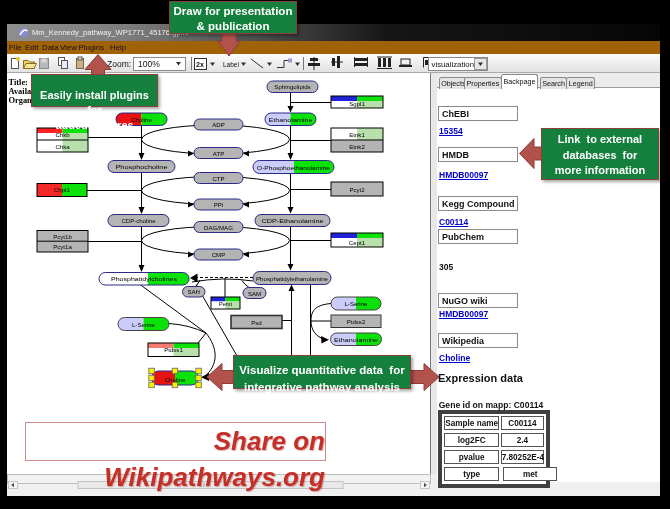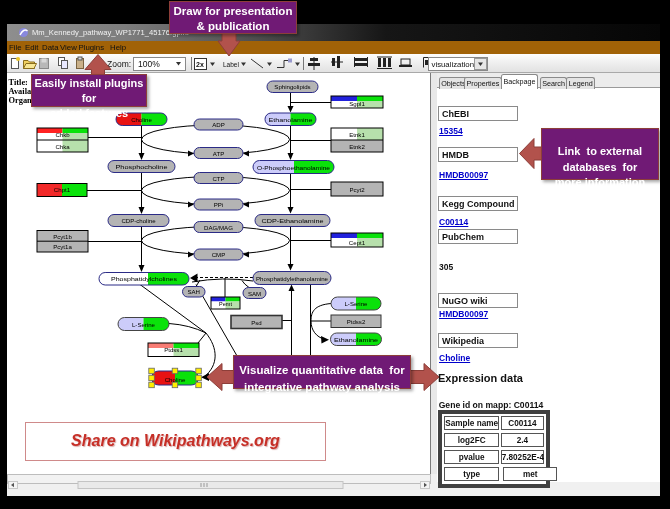--- a/index.html
+++ b/index.html
@@ -15,24 +15,24 @@
 #canvas{left:0;top:49px;width:424px;height:401px;background:#fff;border-right:1px solid #7a7a7a;box-sizing:border-box}
 #splitter{left:424px;top:49px;width:6px;height:401px;background:#e8e8e8}
 #rpanel{left:430px;top:49px;width:223px;height:409px;background:#fff}
 #tabrow{left:430px;top:49px;width:223px;height:15px;background:#ececec;border-bottom:1px solid #9a9a9a;box-sizing:border-box}
 .tab{position:absolute;top:3.5px;height:11px;font-size:7.2px;color:#111;background:#e4e4e4;
   border:1px solid #8a8a8a;border-bottom:none;border-radius:2.5px 2.5px 0 0;padding:0 1.5px;line-height:11px;white-space:nowrap}
 .tab.act{top:0.5px;height:14.5px;background:#fff;line-height:13px;z-index:3}
 #hscroll{left:0;top:450px;width:424px;height:10px;background:#f2f2f2;border:1px solid #bdbdbd;box-sizing:border-box}
 #statusbar{left:0;top:460px;width:653px;height:12px;background:#f2f2f2;border-top:1px solid #9f9f9f;
   font-size:7.2px;letter-spacing:-0.28px;color:#111;line-height:11px;white-space:nowrap;box-sizing:border-box}
-.co{position:absolute;background:#701a75;border:1px solid #8d3e39;color:#fff;font-weight:bold;
+.co{position:absolute;background:#15803d;border:1px solid #8d3e39;color:#fff;font-weight:bold;
   text-align:center;box-shadow:2px 2px 3px rgba(0,0,0,.35);z-index:10;box-sizing:border-box}
 #share{left:25px;top:422px;width:299px;height:37px;background:#fff;border:1px solid #cf8a8a;z-index:5;
-  color:#c62f27;font-style:italic;font-weight:bold;font-size:16px;text-align:center;line-height:36px;
+  color:#c62f27;font-style:italic;font-weight:bold;font-size:26px;text-align:right;line-height:36px;
   font-family:"Liberation Sans",sans-serif;text-shadow:1px 1px 1px rgba(150,30,30,.35)}
 .hbox{position:absolute;left:1px;width:80px;height:15px;border:1px solid #8a8a8a;background:#fff;
   font-weight:bold;font-size:9px;color:#111;line-height:14px;padding-left:3px;box-sizing:border-box;white-space:nowrap}
 .lnk{position:absolute;left:2px;font-size:8.5px;font-weight:bold;color:#0000cc;text-decoration:underline}
 .tc{position:absolute;width:55px;height:14px;border:1px solid #555;background:#fff;
   font-weight:bold;font-size:8.2px;color:#111;text-align:center;line-height:14px;box-sizing:border-box;white-space:nowrap}
 </style></head>
 <body>
 <div id="win" class="abs">
   <div id="titlebar" class="abs"></div>
@@ -398,15 +398,15 @@
 <svg class="abs" width="670" height="509" viewBox="0 0 670 509" style="left:0;top:0;z-index:9;pointer-events:none">
   <g fill="#b2524c" stroke="#8d3e39" stroke-width="1">
     <polygon points="222,33 236,33 236,41 240,41 229,56 218,41 222,41"></polygon>
     <polygon points="98,54.5 111,69.5 104.5,69.5 104.5,75.5 91.5,75.5 91.5,69.5 85,69.5"></polygon>
     <polygon points="519.5,153.5 534,138.5 534,147 541.5,147 541.5,160 534,160 534,168.5"></polygon>
     <polygon points="207,377 222,363.5 222,370.5 233.5,370.5 233.5,383.5 222,383.5 222,390.5"></polygon>
     <polygon points="439,377 424,363.5 424,370.5 410.5,370.5 410.5,383.5 424,383.5 424,390.5"></polygon>
   </g>
 </svg>
 <div class="co" style="left:169px;top:1px;width:128px;height:33px;font-size:11.5px;line-height:15px;padding-top:2px">Draw for presentation<br>&amp; publication</div>
-<div class="co" style="left:31px;top:74px;width:116px;height:32.5px;font-size:11px;line-height:15px;padding-top:1px">Easily install plugins for<br>added features</div>
-<div class="co" style="left:541px;top:128px;width:118px;height:51.5px;font-size:11px;line-height:15.5px;padding-top:15px">Link&nbsp; to external<br>databases&nbsp; for<br>more information</div>
+<div class="co" style="left:31px;top:74px;width:127px;height:32.5px;font-size:11px;line-height:15px;padding-top:13px">Easily install plugins for<br>added features</div>
+<div class="co" style="left:541px;top:128px;width:118px;height:51.5px;font-size:11px;line-height:15.5px;padding-top:3px">Link&nbsp; to external<br>databases&nbsp; for<br>more information</div>
 <div class="co" style="left:233px;top:355px;width:178px;height:34px;font-size:11.5px;line-height:17px;padding-top:6px">Visualize quantitative data&nbsp; for<br>integrative pathway analysis</div>
 
 </body></html>

